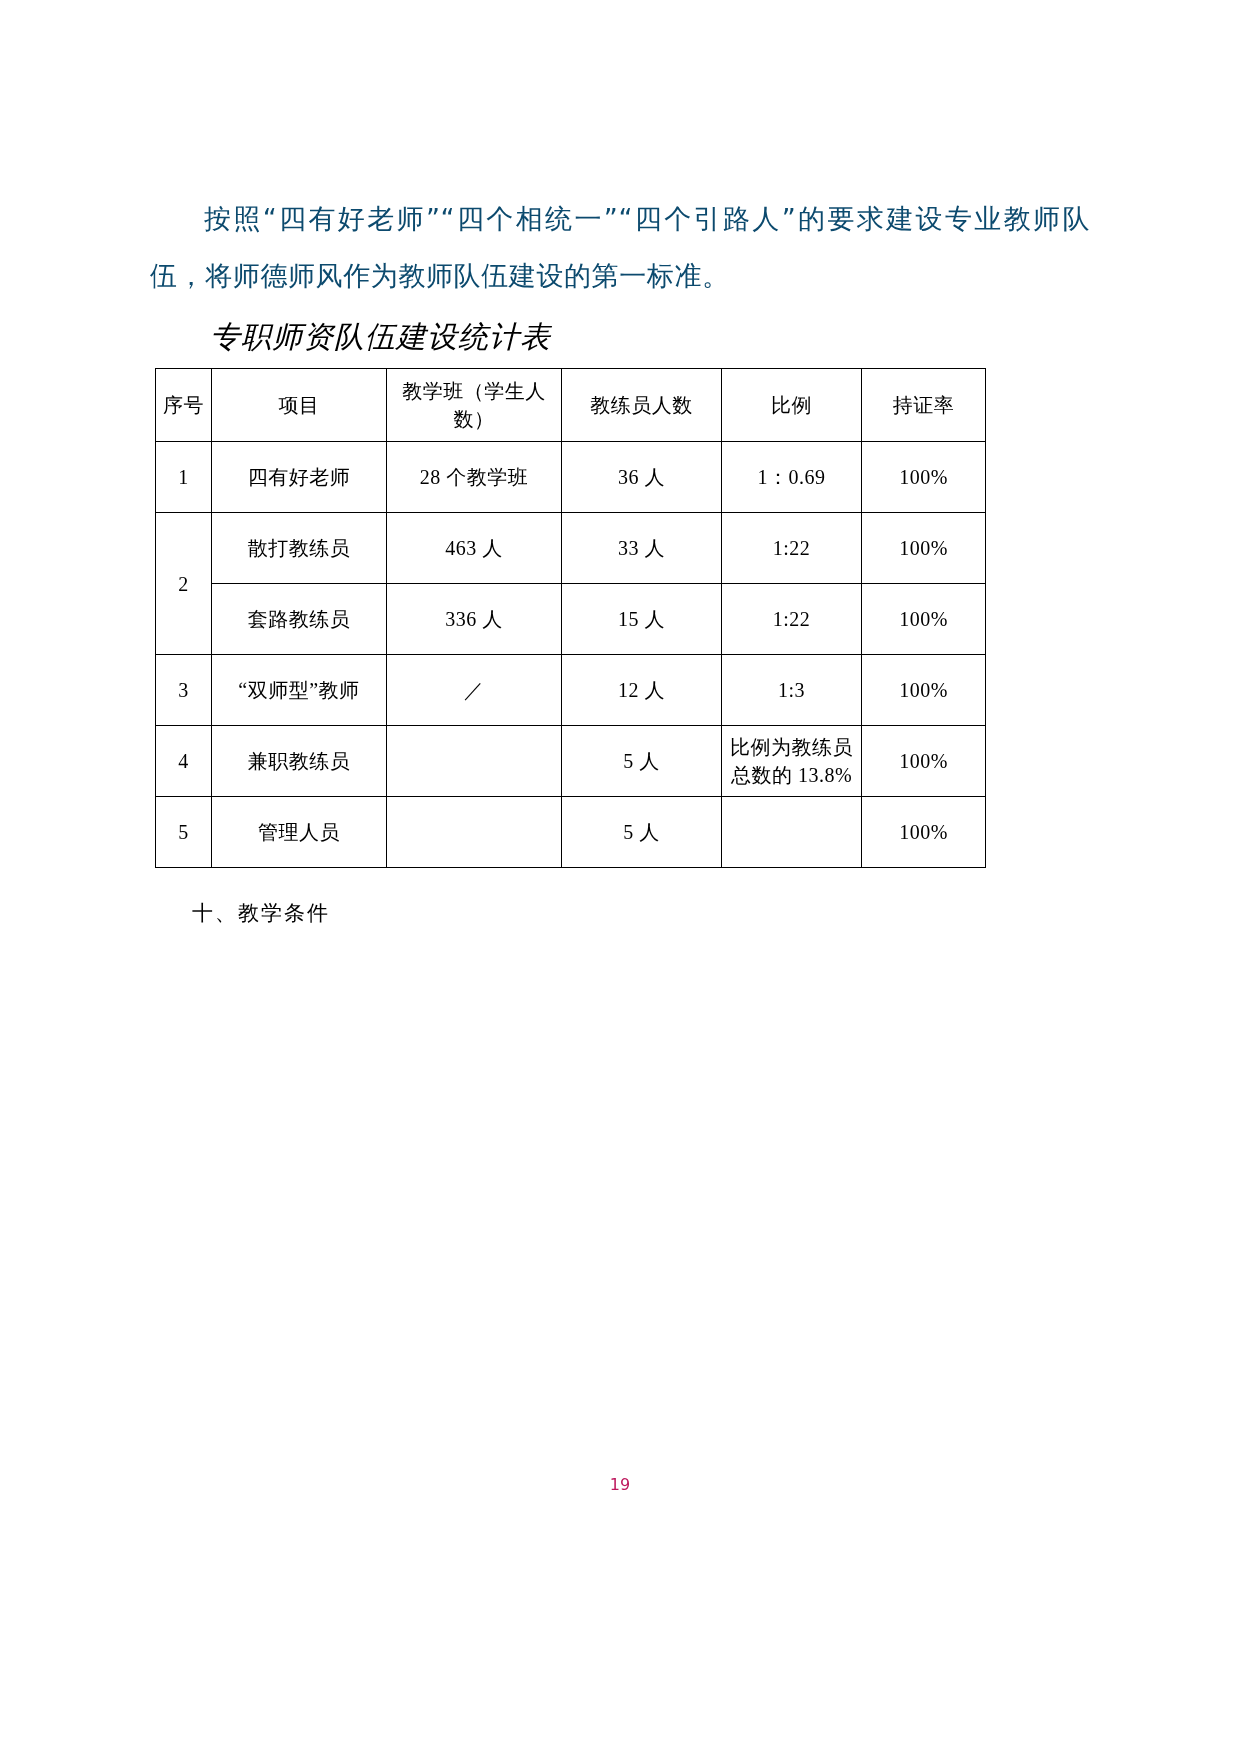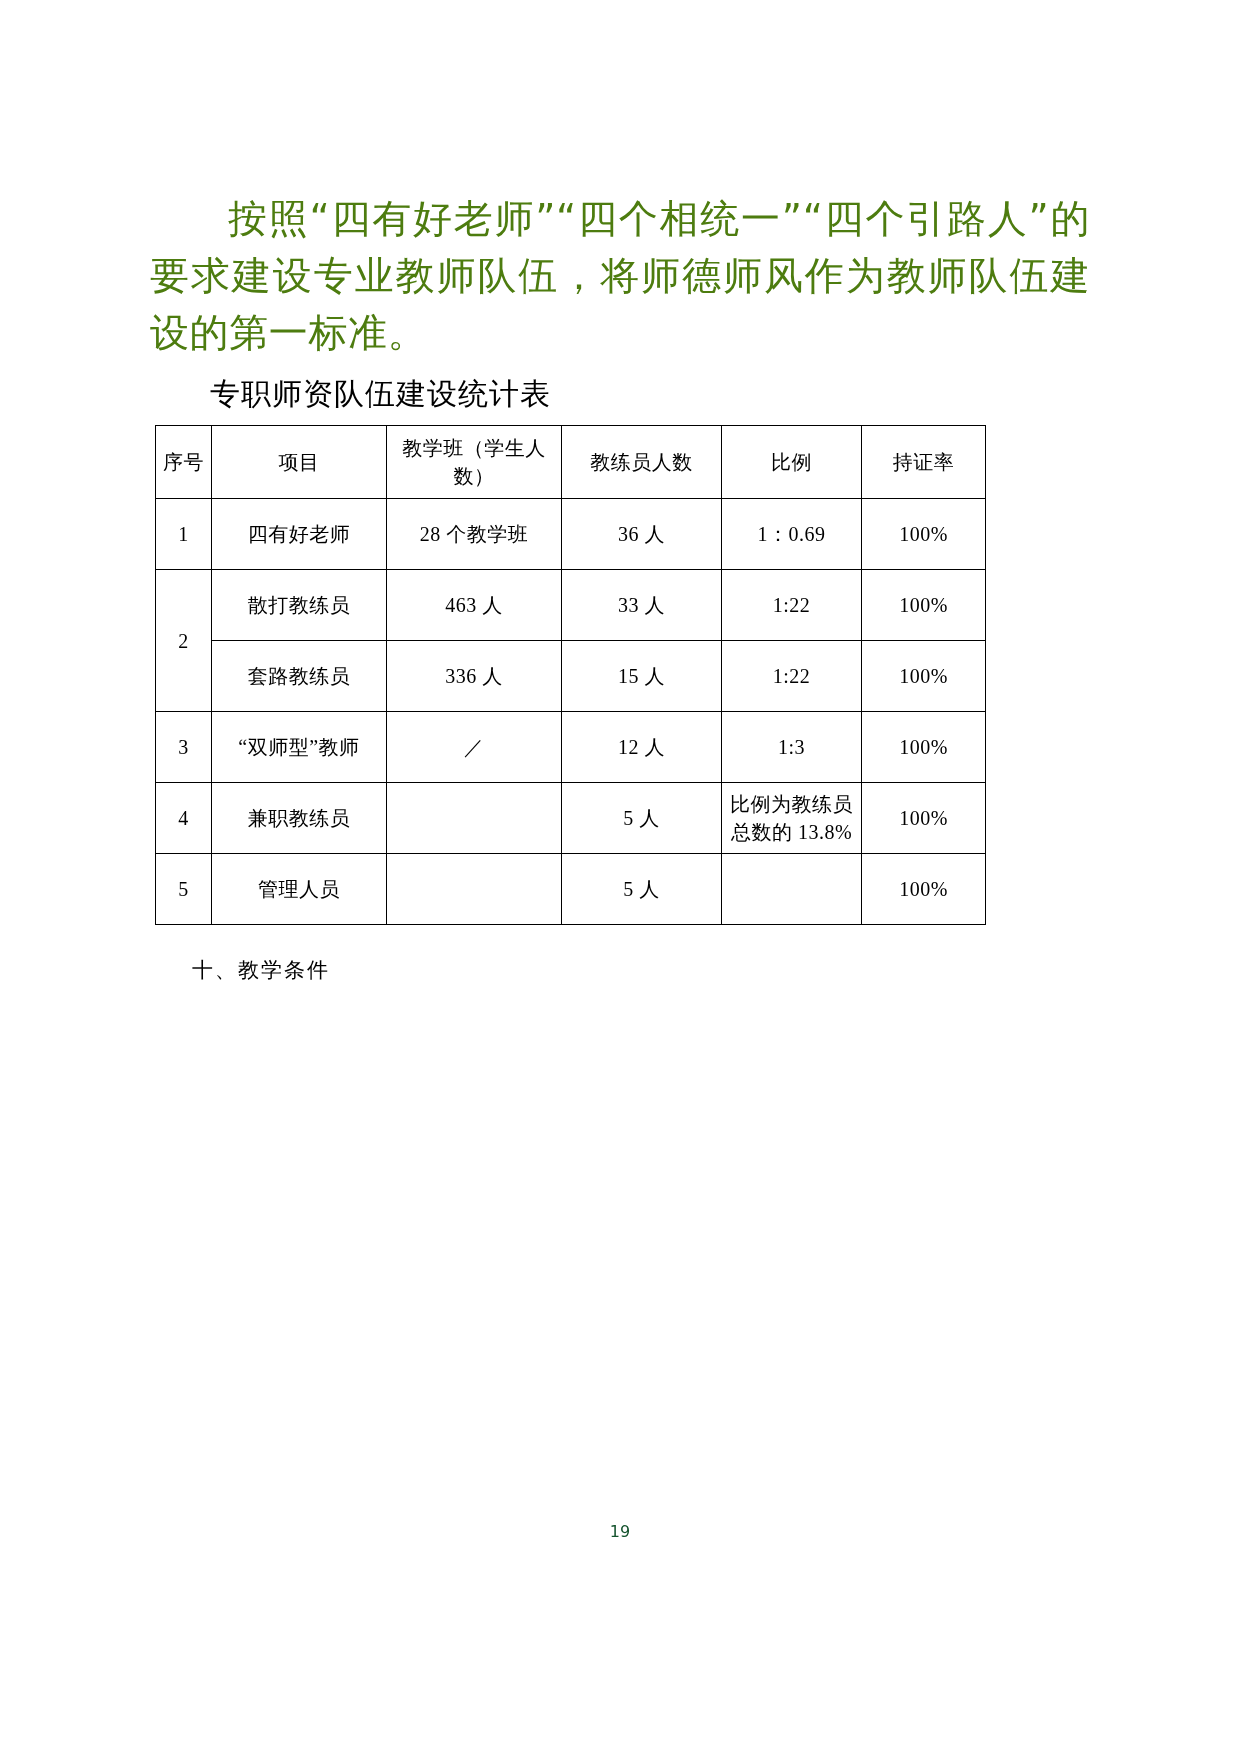--- a/index.html
+++ b/index.html
@@ -17,37 +17,38 @@
   .page {
     position: absolute;
     left: 0; top: 0;
     width: 1240px;
     height: 1754px;
     box-sizing: border-box;
     padding: 190px 150px 0 150px;
   }
   .para {
     font-family: "DejaVu Sans", "Liberation Sans", sans-serif;
-    font-size: 39px;
+    font-size: 27px;
     line-height: 57px;
     text-align: justify;
     text-indent: 2em;
     letter-spacing: 0.6px;
     margin: 0 0 0 0;
-    color: #4d7c0f;
+    color: #0c4a6e;
   }
   .para + .para { margin-top: 0; }
 
   .table-title {
     font-family: "DejaVu Serif", "Liberation Serif", serif;
     font-size: 30px;
     line-height: 54px;
     text-indent: 2em;
     margin: 6px 0 4px 0;
     letter-spacing: 1px;
+    font-style: italic;
   }
 
   table.stat {
     border-collapse: collapse;
     width: 810px;
     margin-left: 5px;
     table-layout: fixed;
     font-family: Liberation Serif, serif;
   }
   table.stat th, table.stat td {
@@ -81,22 +82,21 @@
   }
 
   .page-number {
     position: absolute;
     left: 0;
     right: 0;
     top: 1475px;
     text-align: center;
     font-family: "DejaVu Sans", "Liberation Sans", sans-serif;
     font-size: 16px;
-    color: #14532d;
-    margin-top: 47px;
+    color: #be185d;
   }
 </style>
 </head>
 <body>
 
 <div class="page">
 
   <p class="para">按照“四有好老师”“四个相统一”“四个引路人”的要求建设专业教师队伍，将师德师风作为教师队伍建设的第一标准。</p>
 
 

